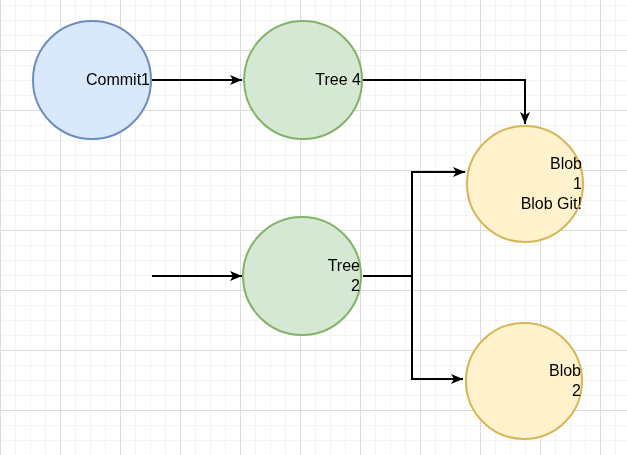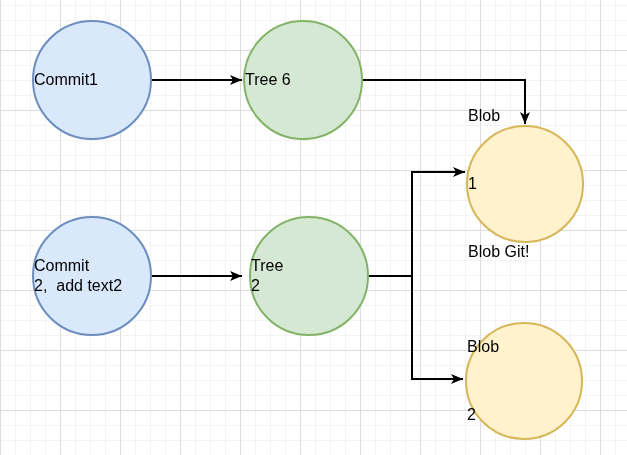--- a/index.html
+++ b/index.html
@@ -31,21 +31,21 @@
   .edge {
     fill: none;
     stroke: #000000;
     stroke-width: 2;
   }
   .node {
     position: absolute;
     border-radius: 50%;
     display: flex;
     flex-direction: column;
-    align-items: flex-start;
+    align-items: flex-end;
     justify-content: center;
     text-align: center;
     box-sizing: border-box;
     font-size: 16px;
     line-height: 20px;
     color: #000000;
   }
   .node .line {
     white-space: pre;
   }
@@ -59,21 +59,20 @@
     width: 120px;
     height: 120px;
     background: #d5e8d4;
     border: 2px solid #82b366;
   }
   .node-blob {
     width: 118px;
     height: 118px;
     background: #fff2cc;
     border: 2px solid #d6b656;
-    gap: 48px;
   }
 </style>
 </head>
 <body>
 
 <div class="canvas">
 
   <svg class="edges" viewBox="0 0 627 455" xmlns="http://www.w3.org/2000/svg">
     <defs>
       <marker id="arrow" viewBox="0 0 12 10" refX="12" refY="5" markerWidth="12" markerHeight="10" markerUnits="userSpaceOnUse" orient="auto">
@@ -85,35 +84,31 @@
     <path class="edge" d="M152,276 L242,276" marker-end="url(#arrow)"></path>
     <path class="edge" d="M363,276 L412,276 L412,172 L465,172" marker-end="url(#arrow)"></path>
     <path class="edge" d="M363,276 L412,276 L412,379 L463,379" marker-end="url(#arrow)"></path>
   </svg>
 
   <div class="node node-commit" style="left:32px; top:20px;">
     <span class="line">Commit1</span>
   </div>
 
   <div class="node node-tree" style="left:243px; top:20px;">
-    <span class="line">Tree 6</span>
+    <span class="line">Tree 4</span>
   </div>
 
   <div class="node node-blob" style="left:466px; top:125px;">
     <span class="line">Blob</span>
     <span class="line">1</span>
     <span class="line">Blob Git!</span>
   </div>
 
-  <div class="node node-commit" style="left:32px; top:216px;">
-    <span class="line">Commit</span>
-    <span class="line">2,  add text2</span>
-  </div>
 
-  <div class="node node-tree" style="left:249px; top:216px;">
+  <div class="node node-tree" style="left:242px; top:216px;">
     <span class="line">Tree</span>
     <span class="line">2</span>
   </div>
 
   <div class="node node-blob" style="left:465px; top:322px;">
     <span class="line">Blob</span>
     <span class="line">2</span>
   </div>
 
 </div>

